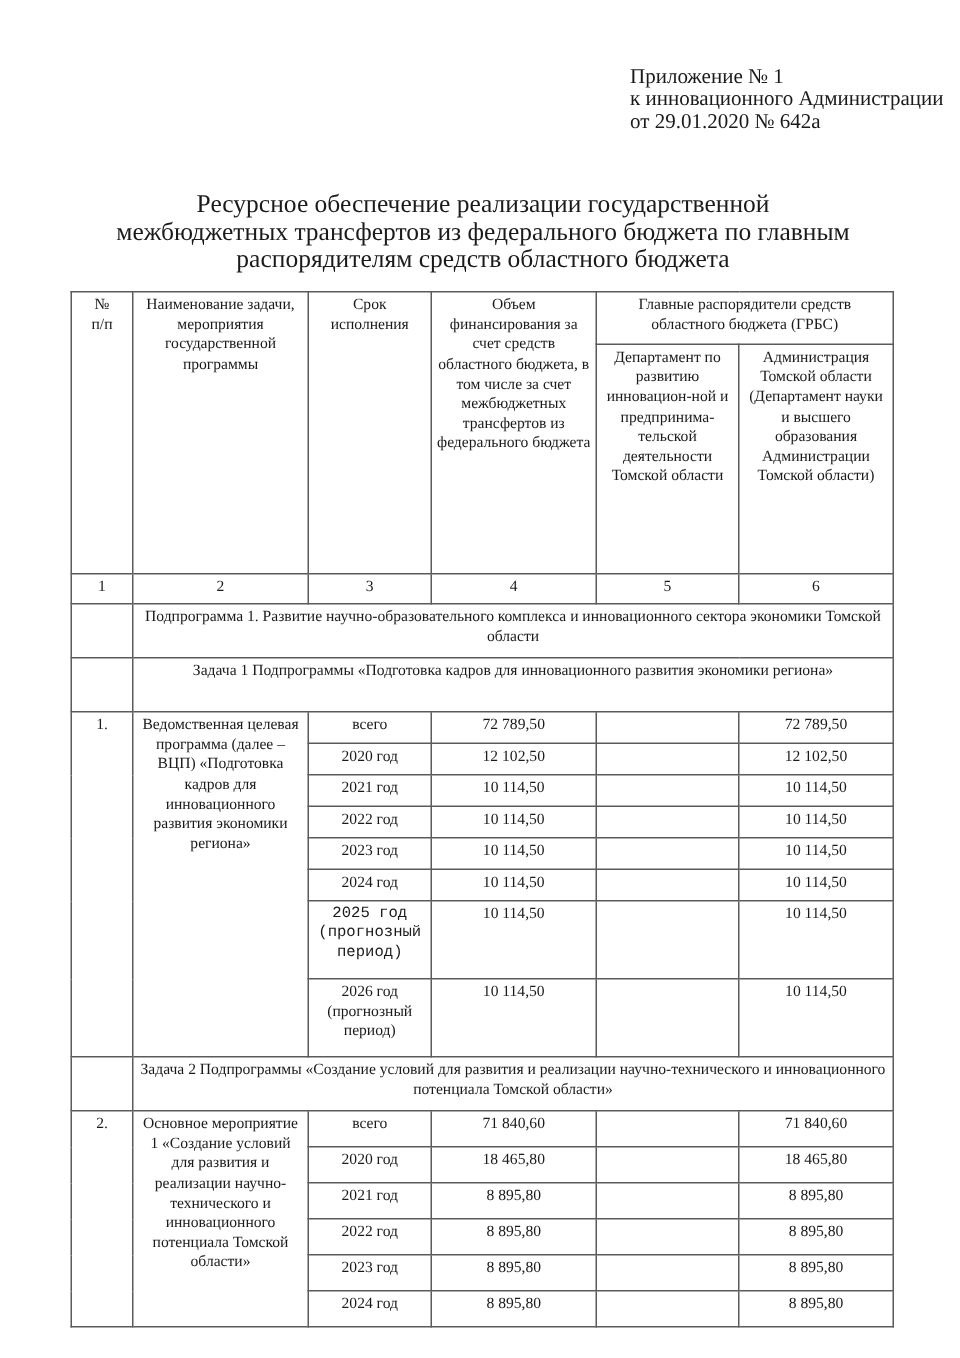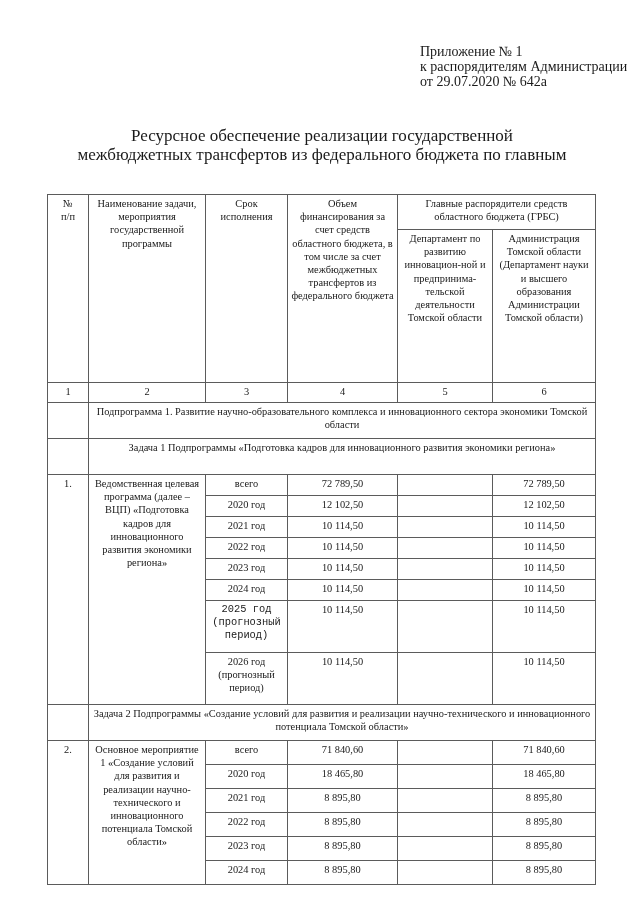--- a/index.html
+++ b/index.html
@@ -101,27 +101,28 @@
   .r-year2 td.period, .r-year2 td.money { height: 19px; }
   .r-forecast td.period, .r-forecast td.money { height: 47px; }
 </style>
 </head>
 <body>
 
 <div class="page">
 
   <div class="appendix">
     <div>Приложение № 1</div>
-    <div>к распорядителям Администрации</div>
-    <div>от 29.07.2020 № 642а</div>
+    <div>к инновационного Администрации</div>
+    <div>от 29.01.2020 № 642а</div>
   </div>
 
   <div class="doc-title">
     <div>Ресурсное обеспечение реализации государственной</div>
     <div>межбюджетных трансфертов из федерального бюджета по главным</div>
+    <div>распорядителям средств областного бюджета</div>
   </div>
 
   <table class="grid">
     <colgroup>
       <col class="c1">
         <col class="c2">
         <col class="c3">
         <col class="c4">
         <col class="c5">
         <col class="c6">

